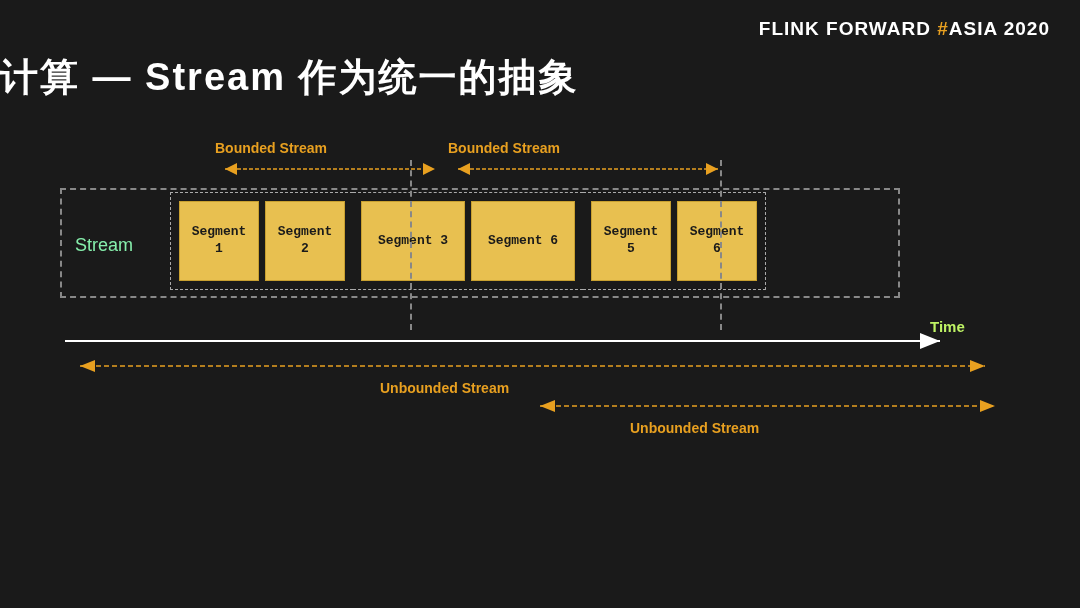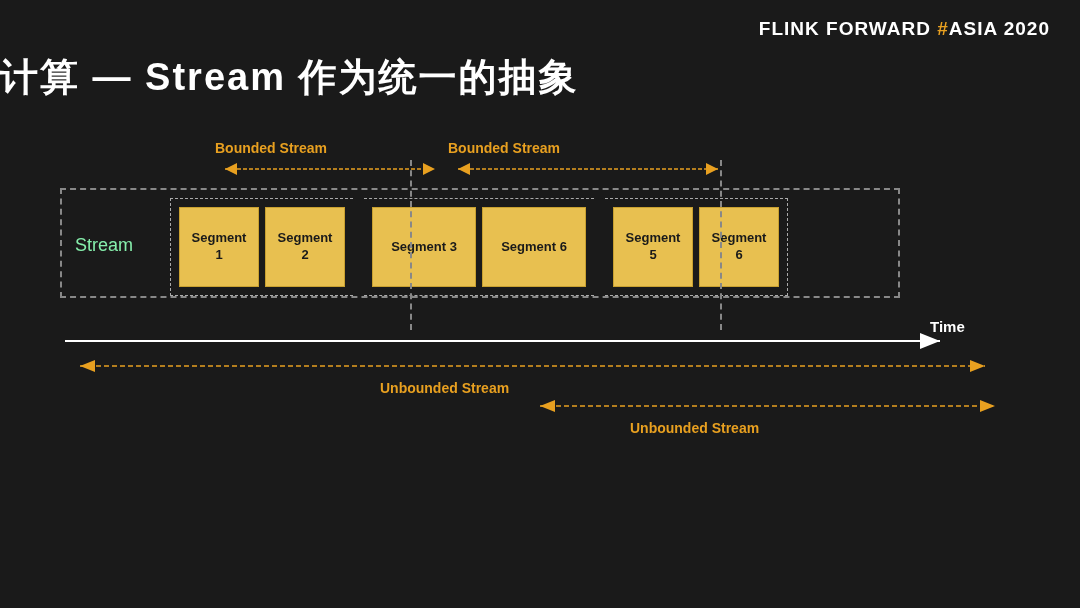--- a/index.html
+++ b/index.html
@@ -94,24 +94,25 @@
       top: 95px;
       left: 15px;
       color: #86efac;
       font-size: 18px;
       font-weight: normal;
     }
 
     
     .segments-row {
       position: absolute;
-      top: 58px;
+      top: 52px;
       left: 110px;
       display: flex;
-      gap: 11px;
+      gap: 0;
+      font-family: Liberation Mono, monospace;
     }
 
     .segment-group {
       display: flex;
       gap: 6px;
       padding: 8px 8px;
       border: 1.5px dashed #aaa;
       margin-right: 0;
     }
     .segment-group:not(:last-child) {
@@ -153,21 +154,21 @@
       left: 660px;
       width: 1px;
       height: 170px;
       border-left: 2px dashed #888;
     }
 
     .time-label {
       position: absolute;
       top: 178px;
       left: 870px;
-      color: #ffffff;
+      color: #bef264;
       font-size: 15px;
       font-weight: bold;
     }
 
     svg.arrow { overflow: visible; }
   </style>
 </head>
 <body>
 
 <div class="brand">

